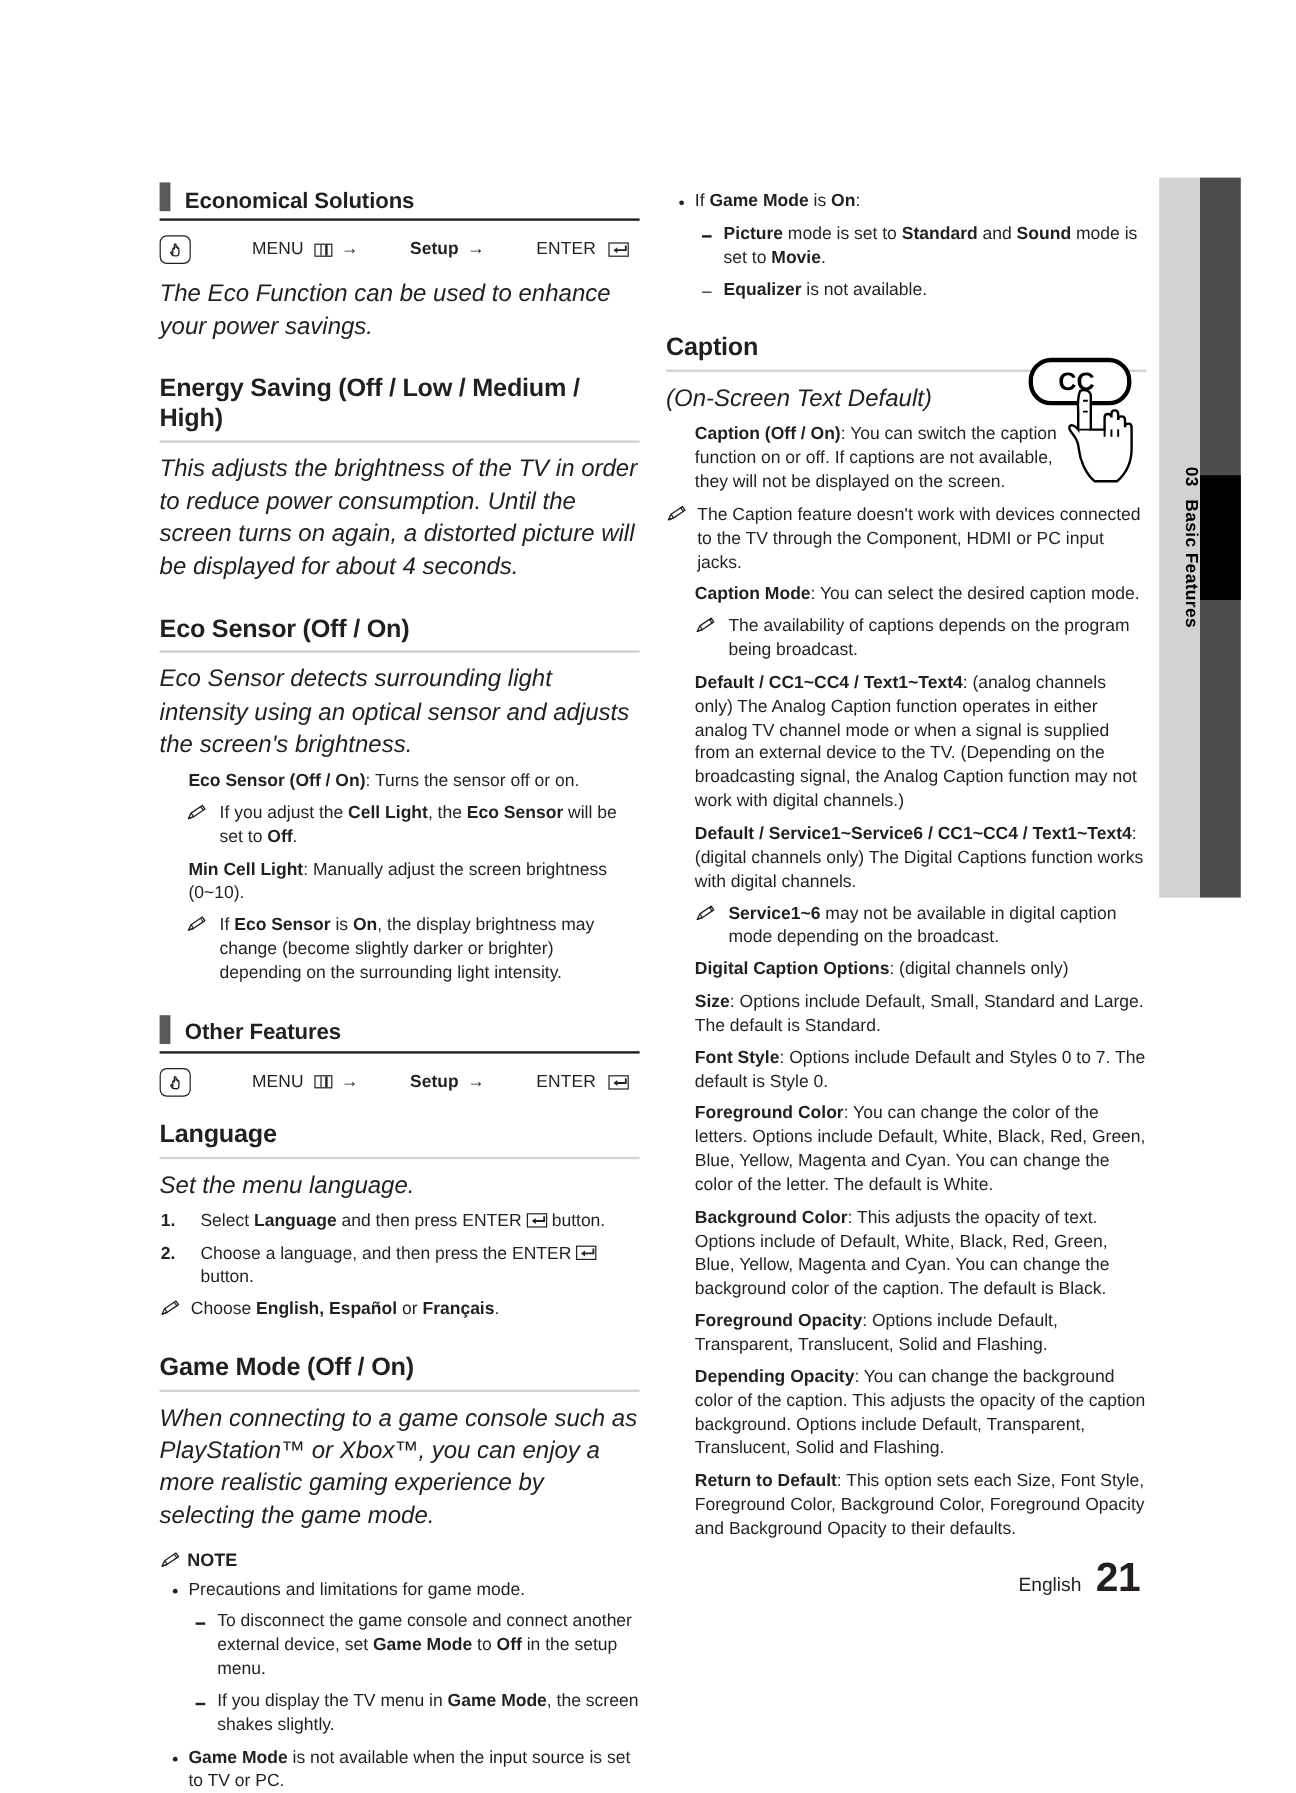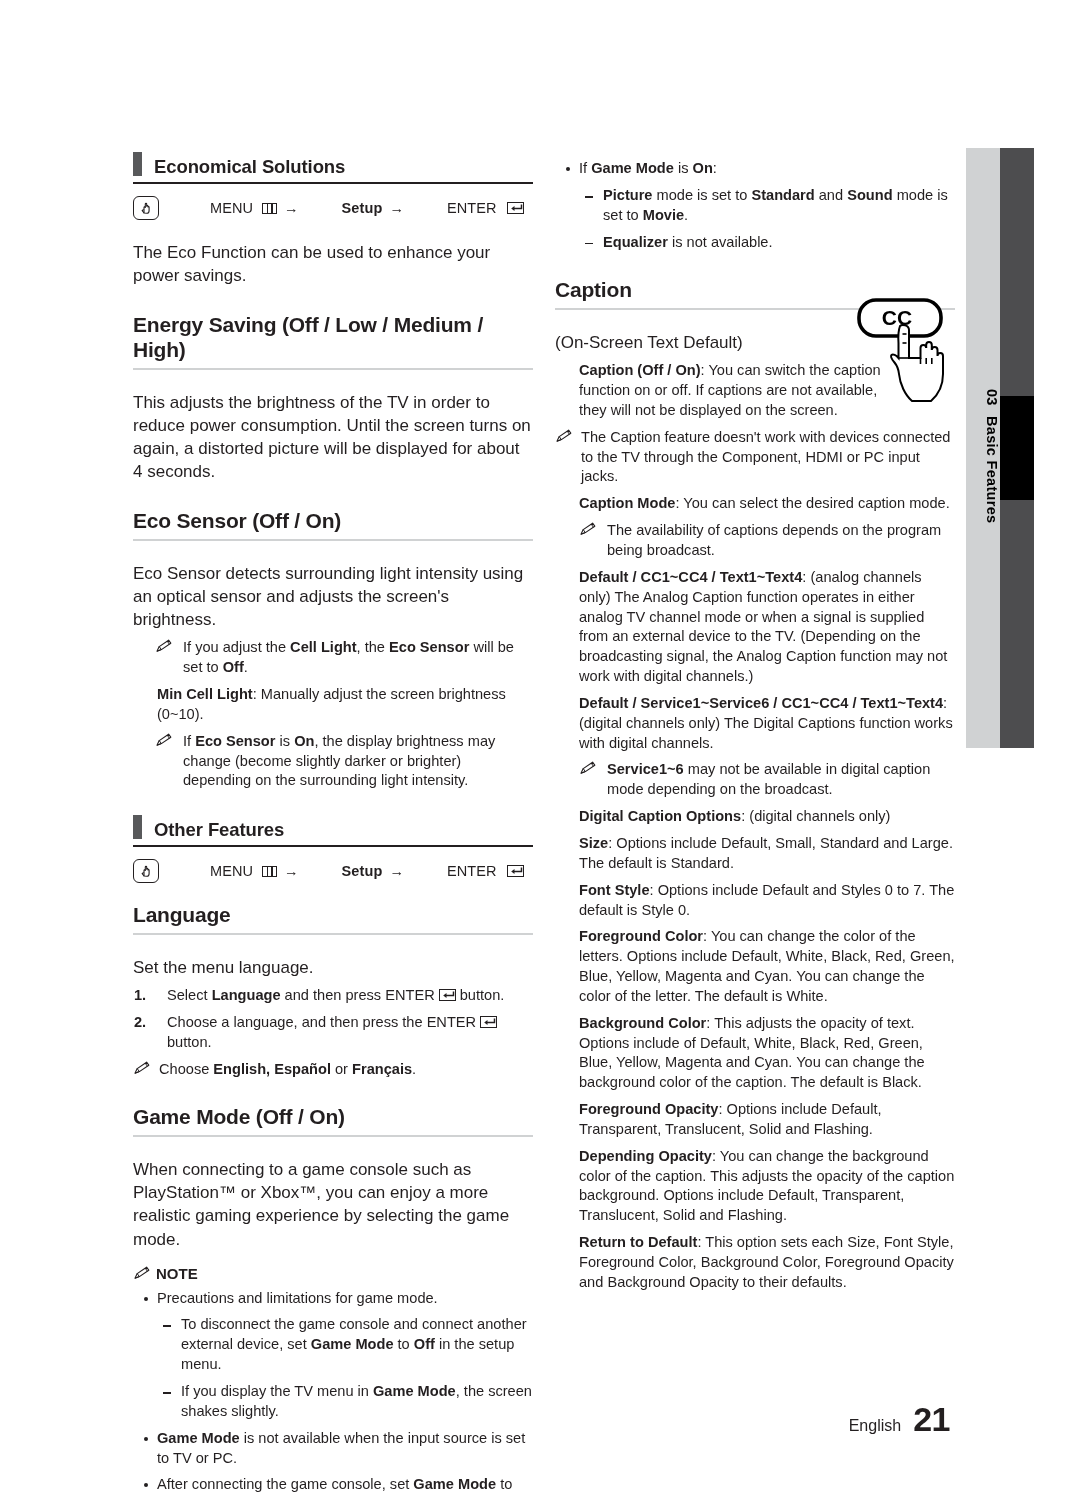--- a/index.html
+++ b/index.html
@@ -116,23 +116,24 @@
     font-weight: bold;
     line-height: 1.18;
     margin: 26px 0 0 0;
     padding: 0 0 5px 0;
     border-bottom: 2.5px solid #d0d2d3;
     letter-spacing: -0.2px;
   }
 
   
   p.body {
-    font-size: 17px;
+    font-size: 20px;
     line-height: 1.36;
-    margin: 21px 0 0 0;
+    margin: 9px 0 0 0;
+    font-style: italic;
   }
 
   b { font-weight: bold; }
 
   
   .li {
     position: relative;
     font-size: 14.6px;
     line-height: 1.36;
     margin-top: 7px;
@@ -230,21 +231,21 @@
     padding-top: 16px;
     box-sizing: border-box;
     color: #000;
   }
   .tab-num { margin-bottom: 10px; }
 
   
   .footer {
     position: absolute;
     left: 700px;
-    top: 1400px;
+    top: 1296px;
     width: 250px;
     text-align: right;
     display: flex;
     justify-content: flex-end;
     align-items: baseline;
     gap: 12px;
   }
   .footer .lang { font-size: 16px; }
   .footer .pg   { font-size: 34px; font-weight: bold; letter-spacing: -0.5px; }
 </style>
@@ -283,20 +284,21 @@
     </div>
 
     <p class="body">The Eco Function can be used to enhance your power savings.</p>
 
     <h2 class="feat">Energy Saving (Off / Low / Medium / High)</h2>
     <p class="body">This adjusts the brightness of the TV in order to reduce power consumption. Until the screen turns on again, a distorted picture will be displayed for about 4 seconds.</p>
 
     <h2 class="feat">Eco Sensor (Off / On)</h2>
     <p class="body">Eco Sensor detects surrounding light intensity using an optical sensor and adjusts the screen's brightness.</p>
     <div id="eco-items">
+        <div class="li sq"><b>Eco Sensor (Off / On)</b>: Turns the sensor off or on.</div>
         <div class="li note"><span class="mk"><span class="pencil"><svg width="18" height="14" viewBox="0 0 18 14">
                 <path d="M2 12.2 L4.2 7.6 L13.6 1.2 L15.8 4.2 L6.4 10.6 Z" fill="none" stroke="#231f20" stroke-width="1.1" stroke-linejoin="round"></path>
                 <path d="M4.2 7.6 L6.4 10.6" fill="none" stroke="#231f20" stroke-width="1"></path>
                 <path d="M2 12.2 L6.4 10.6" fill="none" stroke="#231f20" stroke-width="1"></path>
                 <path d="M12.2 2.2 L14.4 5.2" fill="none" stroke="#231f20" stroke-width="1"></path>
               </svg></span></span>If you adjust the <b>Cell Light</b>, the <b>Eco Sensor</b> will be set to <b>Off</b>.</div>
         <div class="li sq"><b>Min Cell Light</b>: Manually adjust the screen brightness (0~10).</div>
         <div class="li note"><span class="mk"><span class="pencil"><svg width="18" height="14" viewBox="0 0 18 14">
                 <path d="M2 12.2 L4.2 7.6 L13.6 1.2 L15.8 4.2 L6.4 10.6 Z" fill="none" stroke="#231f20" stroke-width="1.1" stroke-linejoin="round"></path>
                 <path d="M4.2 7.6 L6.4 10.6" fill="none" stroke="#231f20" stroke-width="1"></path>

